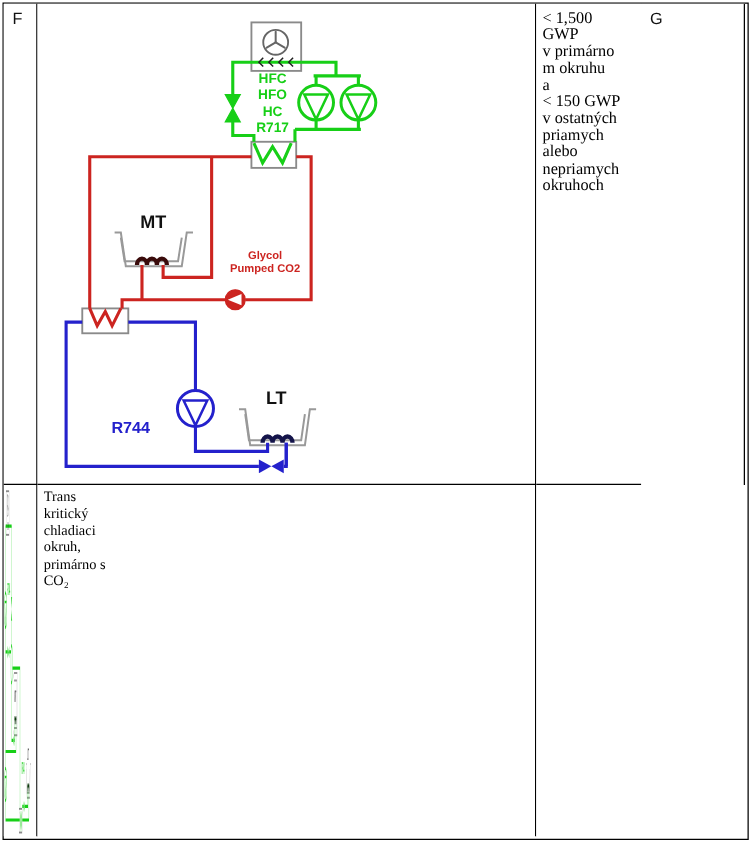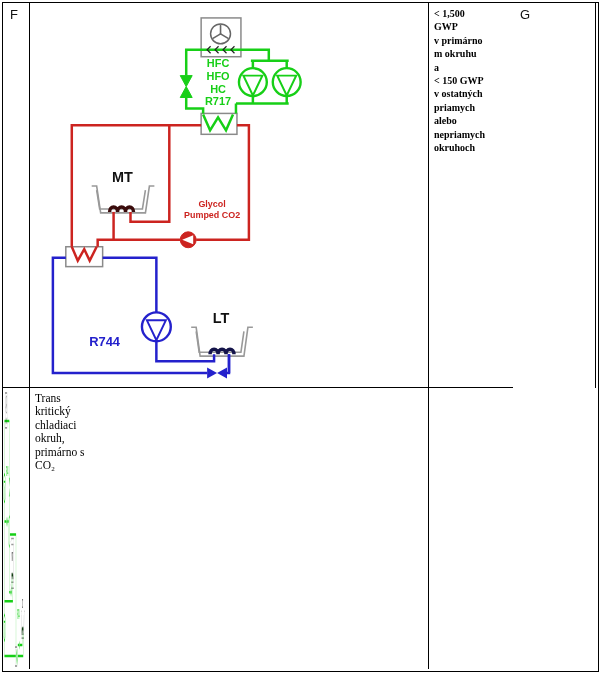--- a/index.html
+++ b/index.html
@@ -10,21 +10,21 @@
        grid-template-columns:27px 399px 84px 83px;
        grid-template-rows:385px 281px;}
   .cell{border-right:1px solid #000;border-bottom:1px solid #000;
         box-sizing:border-box;overflow:hidden;background:#fff;}
   .cell.last-col{border-right:none;}
   .cell.last-row{border-bottom:none;}
   .rowlabel{font-family:"Liberation Sans",sans-serif;font-size:13px;color:#111;
             padding:4px 0 0 7px;}
   .desc{font-size:11.5px;line-height:13.4px;color:#000;
         padding:4px 2px 0 5px;white-space:pre-line;}
-  .gwp{font-size:10px;line-height:13.4px;color:#000;font-weight:bold;
+  .gwp{font-size:13px;line-height:13.4px;color:#000;font-weight:normal;
        padding:4px 2px 0 5px;white-space:pre-line;}
   .diagram-cell svg{display:block;width:100%;height:100%;}
   text{font-family:"Liberation Sans",sans-serif;}
 </style>
 </head>
 <body>
 
 <div id="page">
  <div class="tbl">
 

